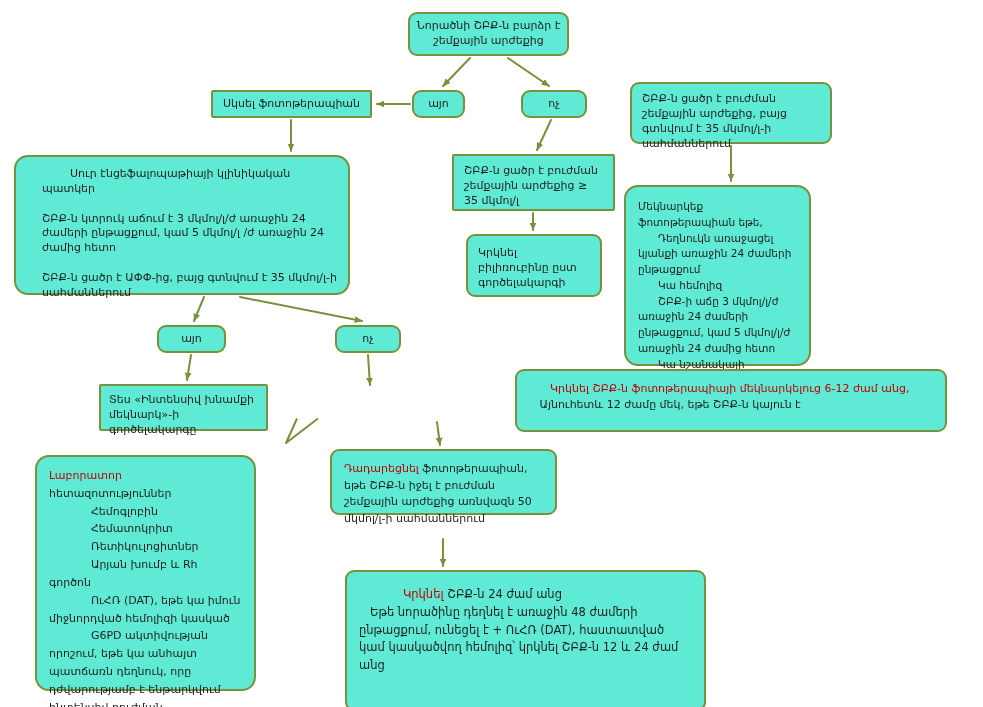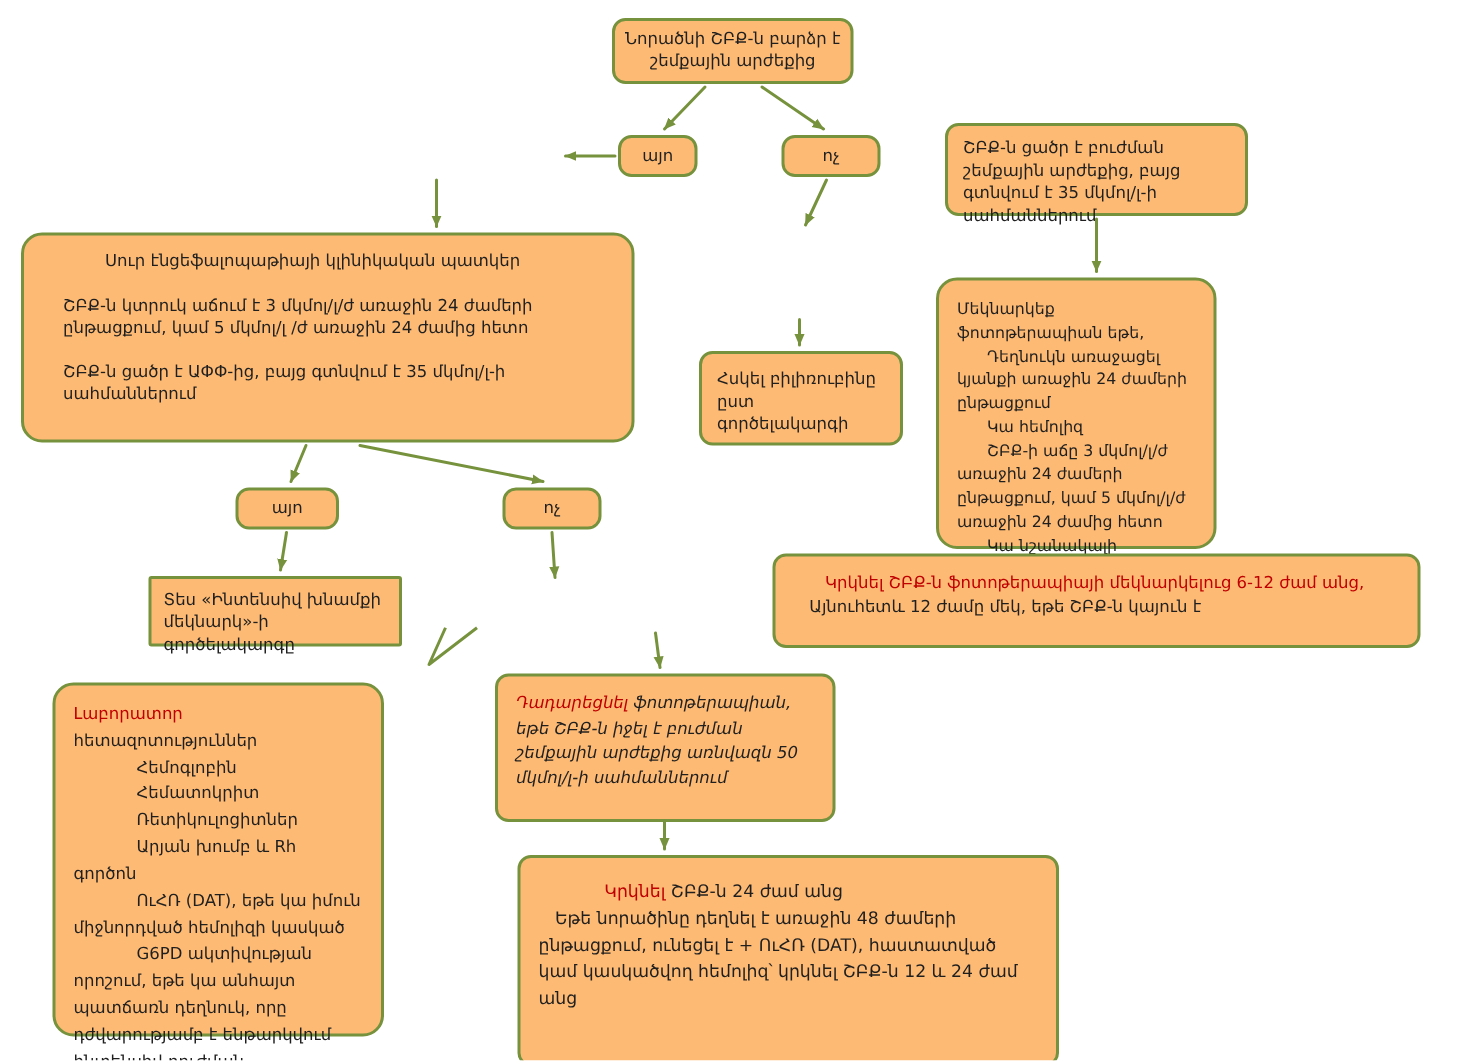--- a/index.html
+++ b/index.html
@@ -8,21 +8,21 @@
     width:983px;height:707px;
     background:#ffffff;
     font-family:"DejaVu Sans", sans-serif;
     color:#1f1f1f;
     overflow:hidden;
   }
   svg.connectors{position:absolute;left:0;top:0;z-index:0;}
   svg.overlay{position:absolute;left:0;top:0;z-index:2;pointer-events:none;}
   .node{
     position:absolute;box-sizing:border-box;
-    border:2px solid #76923C;background:#fdba74;
+    border:2px solid #76923C;background:#5eead4;
     font-size:11px;line-height:1.35;
     padding:8px 10px;z-index:1;
   }
   .node span{white-space:pre-wrap;}
   .rounded{border-radius:14px;}
   .rounded-sm{border-radius:9px;}
   .rect{border-radius:2px;}
   .center{display:flex;align-items:center;justify-content:center;text-align:center;padding:2px 6px;}
   .red{color:#C00000;}
   .lh-lg{line-height:1.62;}
@@ -54,39 +54,43 @@
       <line x1="368" y1="355" x2="370" y2="385" marker-end="url(#arrow)"></line>
       <line x1="437" y1="422" x2="440" y2="445" marker-end="url(#arrow)"></line>
       <line x1="443" y1="539" x2="443" y2="566" marker-end="url(#arrow)"></line>
     </g>
   </svg>
 
   <div class="node rounded-sm center" style="left:408px;top:12px;width:161px;height:44px;">
       <span>Նորածնի ՇԲՔ-ն բարձր է շեմքային արժեքից</span>
     </div>
 
+  <div class="node rect center" style="left:211px;top:90px;width:161px;height:28px;">
+      <span>Սկսել ֆոտոթերապիան</span>
+    </div>
 
   <div class="node rounded-sm center" style="left:412px;top:90px;width:53px;height:28px;">
       <span>այո</span>
     </div>
 
   <div class="node rounded-sm center" style="left:521px;top:90px;width:66px;height:28px;">
       <span>ոչ</span>
     </div>
 
   <div class="node rounded-sm" style="left:630px;top:82px;width:202px;height:62px;padding:8px 10px;"><span>ՇԲՔ-ն ցածր է բուժման շեմքային արժեքից, բայց գտնվում է 35 մկմոլ/լ-ի սահմաններում</span></div>
 
-  <div class="node rounded" style="left:14px;top:155px;width:409px;height:140px;padding:10px 10px 10px 26px;"><span>        Սուր էնցեֆալոպաթիայի կլինիկական պատկեր
+  <div class="node rounded" style="left:14px;top:155px;width:336px;height:140px;padding:10px 10px 10px 26px;"><span>        Սուր էնցեֆալոպաթիայի կլինիկական պատկեր
 
 ՇԲՔ-ն կտրուկ աճում է 3 մկմոլ/լ/ժ առաջին 24 ժամերի ընթացքում, կամ 5 մկմոլ/լ /ժ առաջին 24 ժամից հետո
 
 ՇԲՔ-ն ցածր է ԱՓՓ-ից, բայց գտնվում է 35 մկմոլ/լ-ի սահմաններում</span></div>
 
+  <div class="node rect" style="left:452px;top:154px;width:163px;height:57px;padding:8px 10px;"><span>ՇԲՔ-ն ցածր է բուժման շեմքային արժեքից ≥ 35 մկմոլ/լ</span></div>
 
-  <div class="node rounded-sm" style="left:466px;top:234px;width:136px;height:63px;padding:10px 10px;"><span>Հսկել բիլիռուբինը ըստ գործելակարգի</span></div>
+  <div class="node rounded-sm" style="left:466px;top:234px;width:136px;height:63px;padding:10px 10px;"><span>Կրկնել բիլիռուբինը ըստ գործելակարգի</span></div>
 
   <div class="node rounded lh-md fs-sm" style="left:624px;top:185px;width:187px;height:181px;padding:12px 12px;"><span>Մեկնարկեք ֆոտոթերապիան եթե,
       Դեղնուկն առաջացել կյանքի առաջին 24 ժամերի ընթացքում
       Կա հեմոլիզ
       ՇԲՔ-ի աճը 3 մկմոլ/լ/ժ առաջին 24 ժամերի ընթացքում, կամ 5 մկմոլ/լ/ժ առաջին 24 ժամից հետո
       Կա նշանակալի հեմատոմա կամ կապտուկ</span></div>
 
   <div class="node rounded-sm center" style="left:157px;top:325px;width:69px;height:28px;">
       <span>այո</span>
     </div>
@@ -103,21 +107,21 @@
 
   <div class="node rounded lh-lg" style="left:35px;top:455px;width:221px;height:236px;padding:10px 12px;"><span class="red">Լաբորատոր</span><span> հետազոտություններ
             Հեմոգլոբին
             Հեմատոկրիտ
             Ռետիկուլոցիտներ
             Արյան խումբ և Rh գործոն
             ՈւՀՌ (DAT), եթե կա իմուն միջնորդված հեմոլիզի կասկած
             G6PD ակտիվության որոշում, եթե կա անհայտ պատճառն դեղնուկ, որը դժվարությամբ է ենթարկվում ինտենսիվ բուժման
             ETCOc, եթե հասանելի է</span></div>
 
-  <div class="node rounded-sm lh-md" style="left:330px;top:449px;width:227px;height:99px;padding:10px 12px;font-style:italic;"><span class="red">Դադարեցնել</span><span> ֆոտոթերապիան, եթե ՇԲՔ-ն իջել է բուժման շեմքային արժեքից առնվազն 50 մկմոլ/լ-ի սահմաններում</span></div>
+  <div class="node rounded-sm lh-md" style="left:330px;top:449px;width:227px;height:66px;padding:10px 12px;"><span class="red">Դադարեցնել</span><span> ֆոտոթերապիան, եթե ՇԲՔ-ն իջել է բուժման շեմքային արժեքից առնվազն 50 մկմոլ/լ-ի սահմաններում</span></div>
 
   <div class="node rounded-sm" style="left:345px;top:570px;width:361px;height:141px;padding:14px 12px;line-height:1.55;font-size:11.5px;"><span class="red">            Կրկնել</span><span> ՇԲՔ-ն 24 ժամ անց
    Եթե նորածինը դեղնել է առաջին 48 ժամերի ընթացքում, ունեցել է + ՈւՀՌ (DAT), հաստատված կամ կասկածվող հեմոլիզ՝ կրկնել ՇԲՔ-ն 12 և 24 ժամ անց</span></div>
 
   <svg class="overlay" width="983" height="707">
     <path d="M297,418.5 L286,443 L318,418.5" fill="#ffffff" stroke="#76923C" stroke-width="2" stroke-linejoin="round"></path>
   </svg>
 
 </div>
 

